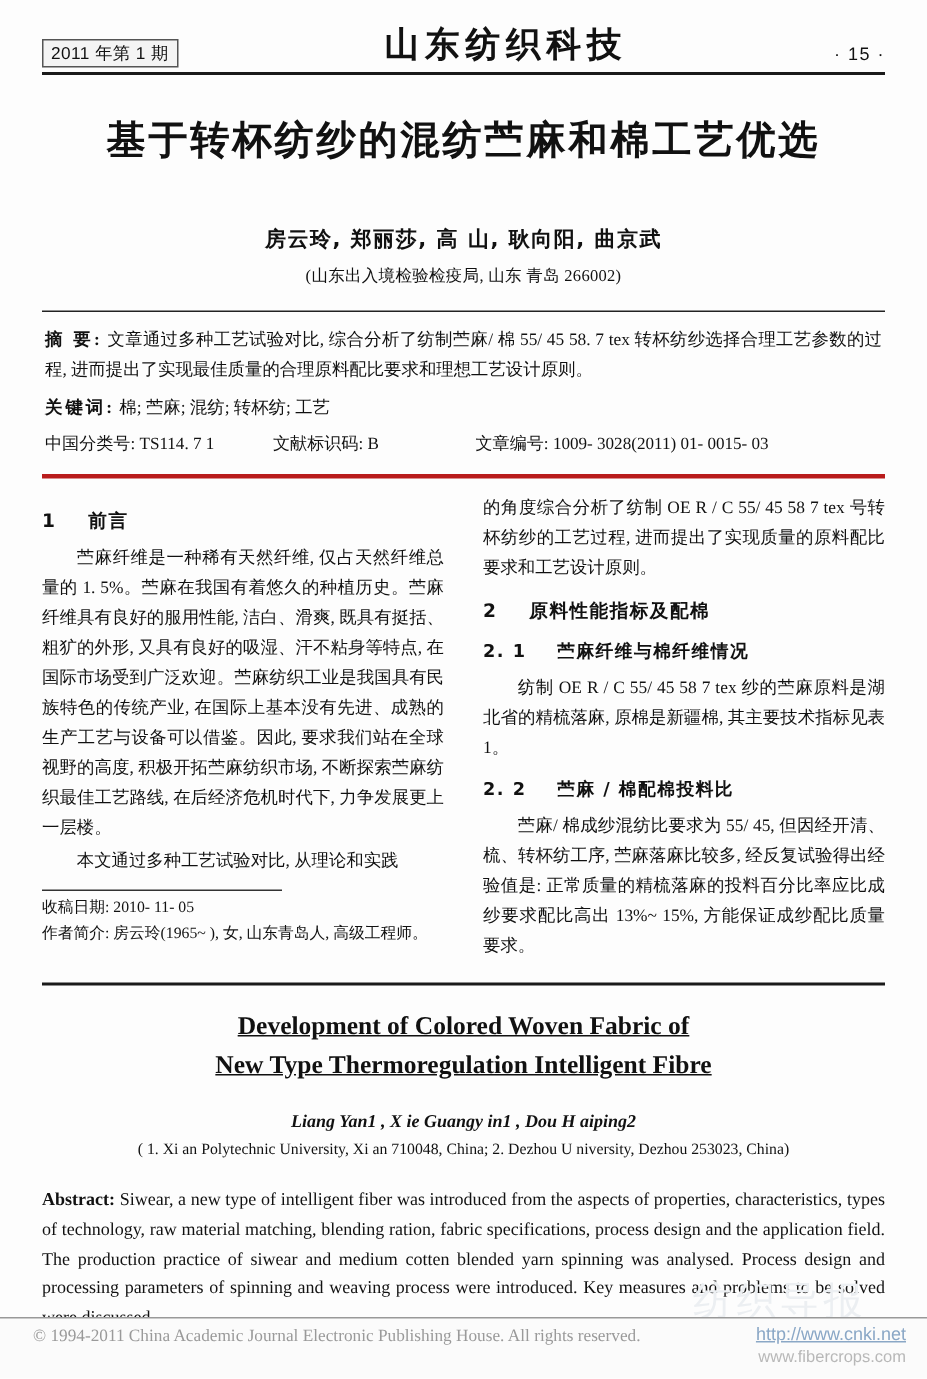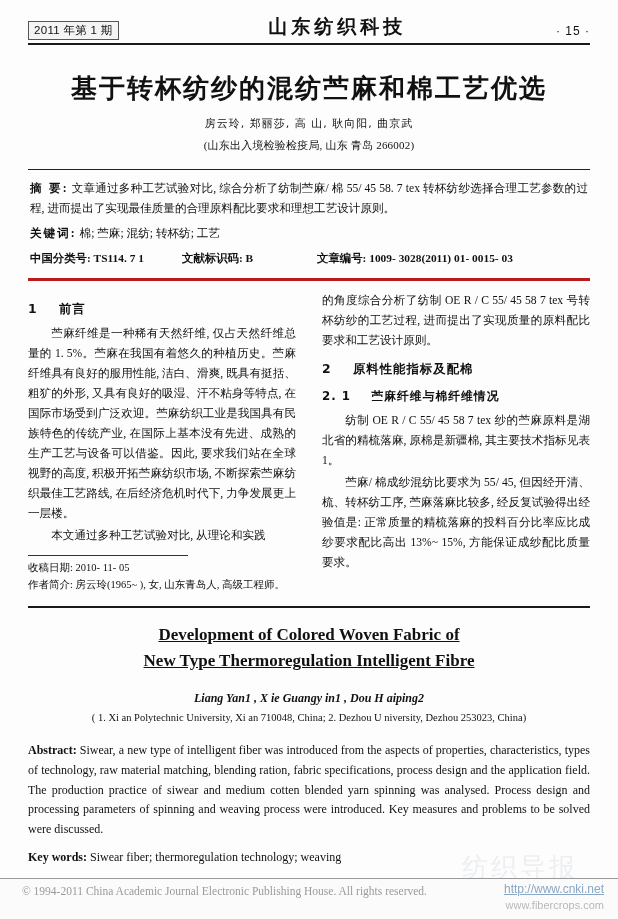--- a/index.html
+++ b/index.html
@@ -32,21 +32,21 @@
   .runhead .issue{
     font-size:11.5px;
     font-family:"Liberation Sans", sans-serif;
     letter-spacing:.3px;
     padding-bottom:2px;
     border:1px solid #555;
     padding:1px 5px;
     background:#f4f4f4;
   }
   .runhead .journal{
-    font-size:19px;
+    font-size:23px;
     font-weight:bold;
     letter-spacing:4px;
     font-family:"DejaVu Sans", sans-serif;
   }
   .runhead .pageno{
     font-size:12px;
     font-family:"Liberation Sans", sans-serif;
     padding-bottom:2px;
     letter-spacing:1px;
   }
@@ -55,24 +55,24 @@
   .title{
     text-align:center;
     font-size:26px;
     font-weight:bold;
     letter-spacing:2px;
     margin-top:26px;
     font-family:"DejaVu Sans", sans-serif;
   }
   .authors{
     text-align:center;
-    font-size:11px;
-    font-weight:normal;
+    font-size:14px;
+    font-weight:bold;
     letter-spacing:1px;
-    margin-top:10px;
+    margin-top:40px;
     font-family:"DejaVu Sans", sans-serif;
   }
   .affil{
     text-align:center;
     font-size:11px;
     margin-top:7px;
     letter-spacing:.2px;
   }
 
   
@@ -84,21 +84,20 @@
     font-size:11.6px;
     line-height:1.75;
   }
   .absblock .lbl{font-weight:bold;letter-spacing:2px;}
   .absblock p{margin:0 0 4px 0;text-align:justify;}
   .absblock .kw{margin-top:4px;}
   .clsrow{
     display:flex;
     margin-top:5px;
     font-size:11.4px;
-    font-weight:bold;
   }
   .clsrow span{white-space:nowrap;}
   .clsrow .c1{width:152px;}
   .clsrow .c2{width:135px;}
   .clsrow .c3{flex:1;}
 
   
   .cols{
     display:flex;
     margin-top:10px;
@@ -272,20 +271,25 @@
         <span>2</span>
         &nbsp;&nbsp;
         <span>原料性能指标及配棉</span>
       </div>
       <div class="secnum sub">
         <span>2. 1</span>
         &nbsp;&nbsp;
         <span>苎麻纤维与棉纤维情况</span>
       </div>
       <p>纺制 OE R / C 55/ 45 58 7 tex 纱的苎麻原料是湖北省的精梳落麻, 原棉是新疆棉, 其主要技术指标见表 1。</p>
+      <div class="secnum sub">
+        <span>2. 2</span>
+        &nbsp;&nbsp;
+        <span>苎麻 / 棉配棉投料比</span>
+      </div>
       <p>苎麻/ 棉成纱混纺比要求为 55/ 45, 但因经开清、梳、转杯纺工序, 苎麻落麻比较多, 经反复试验得出经验值是: 正常质量的精梳落麻的投料百分比率应比成纱要求配比高出 13%~ 15%, 方能保证成纱配比质量要求。</p>
     </div>
   </div>
 
   <div class="en-sep"></div>
   <div class="en-title">
     <div>Development of Colored Woven Fabric of</div>
     <div>New Type Thermoregulation Intelligent Fibre</div>
   </div>
   <div class="en-authors">Liang Yan1 , X ie Guangy in1 , Dou H aiping2</div>

